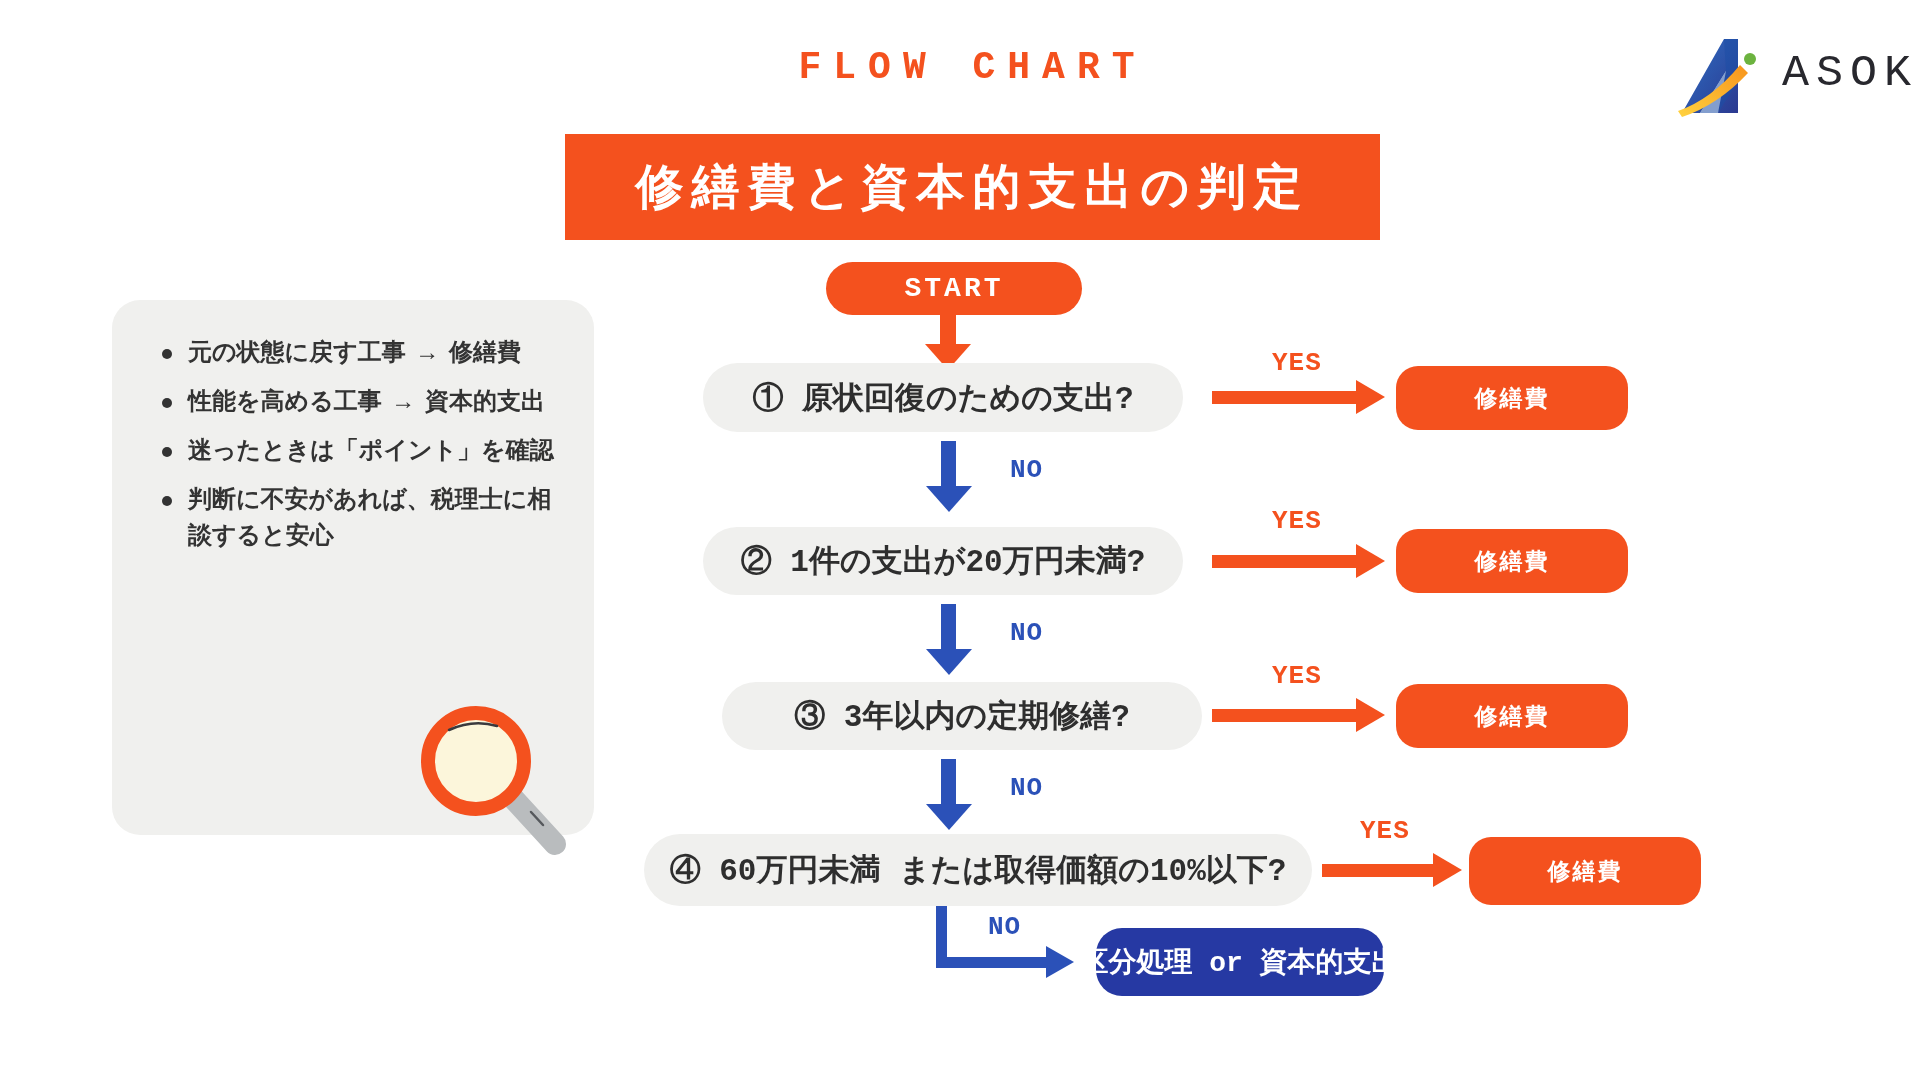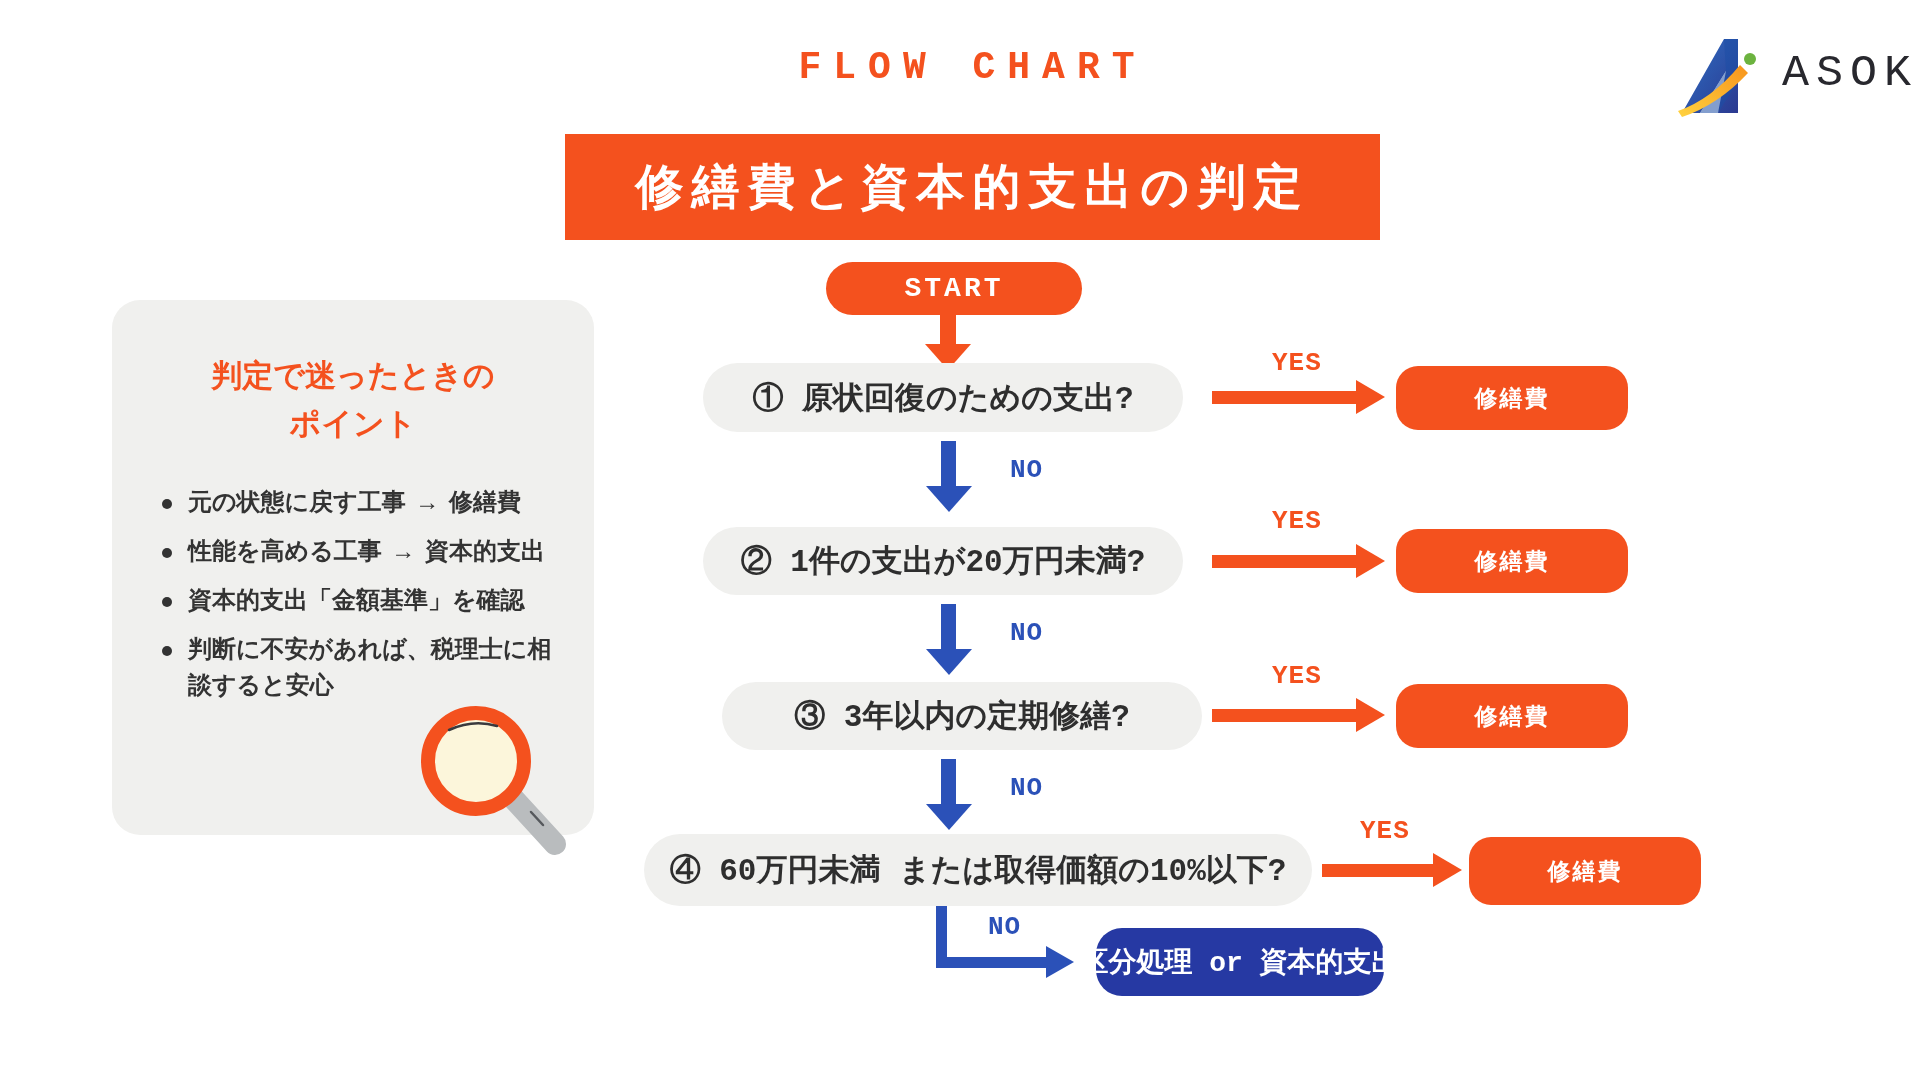--- a/index.html
+++ b/index.html
@@ -191,28 +191,24 @@
       </defs>
       <polygon points="4,78 46,4 60,4 60,78 40,78 48,36 22,78" fill="url(#gBlue)"></polygon>
       <polygon points="46,4 60,4 60,46 40,78 22,78 48,36" fill="#1E4FA5" opacity="0.55"></polygon>
       <path d="M0,76 Q34,64 62,30 L70,38 Q40,70 4,82 Z" fill="url(#gSwoosh)"></path>
       <circle cx="72" cy="24" r="6" fill="#6CB33F"></circle>
     </svg>
     <div class="logo-text">ASOK</div>
   </div>
 
   <div class="panel">
-    <div class="panel-title">
-      <div>判定で迷ったときの</div>
-      <div>ポイント</div>
-    </div>
     <ul class="panel-bullets">
       <li>元の状態に戻す工事 → 修繕費</li>
       <li>性能を高める工事 → 資本的支出</li>
-      <li>資本的支出「金額基準」を確認</li>
+      <li>迷ったときは「ポイント」を確認</li>
       <li>判断に不安があれば、税理士に相談すると安心</li>
     </ul>
   </div>
   <svg class="magnifier" viewBox="0 0 172 188">
     <line x1="108" y1="108" x2="152" y2="156" stroke="#B9BCBE" stroke-width="22" stroke-linecap="round"></line>
     <line x1="128" y1="124" x2="140" y2="137" stroke="#55585c" stroke-width="2.5" stroke-linecap="round"></line>
     <circle cx="73" cy="73" r="48" fill="#FCF6DB" stroke="#F4511E" stroke-width="14"></circle>
     <path d="M46,42 Q70,31 94,38" fill="none" stroke="#3a3a3e" stroke-width="2.5" stroke-linecap="round"></path>
   </svg>
 

